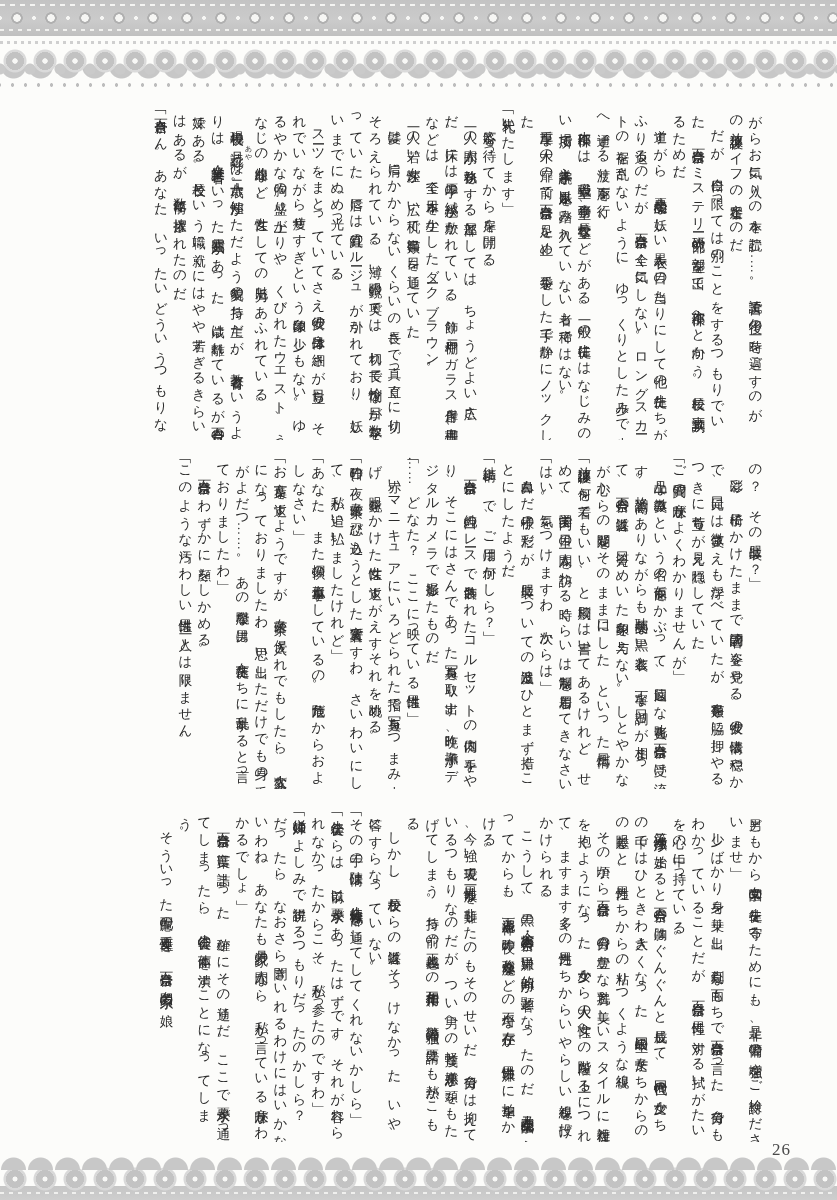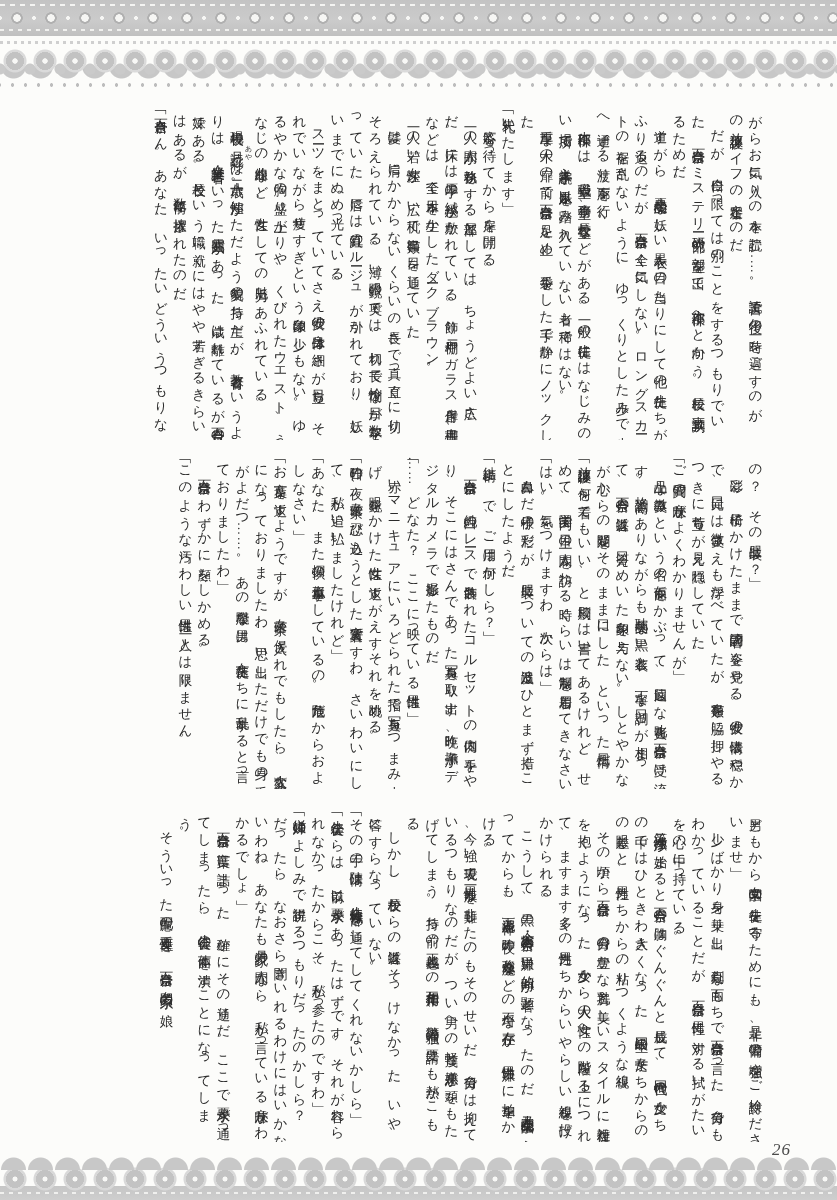--- a/index.html
+++ b/index.html
@@ -122,21 +122,20 @@
   }
 
   
   .page-number {
     position: absolute;
     right: 46px;
     bottom: 40px;
     font-size: 17px;
     color: #4a4a4a;
     letter-spacing: 1px;
-    font-style: italic;
   }
 </style>
 </head>
 <body>
 
 <div id="page">
   <div class="lace-top"></div>
 
   <div id="block1" class="vblock">
       <p class="">がらお気に入りの本を読む……。読書で午後の一時を過ごすのが、百合奈の放課後ライフの定番なのだ。</p>

